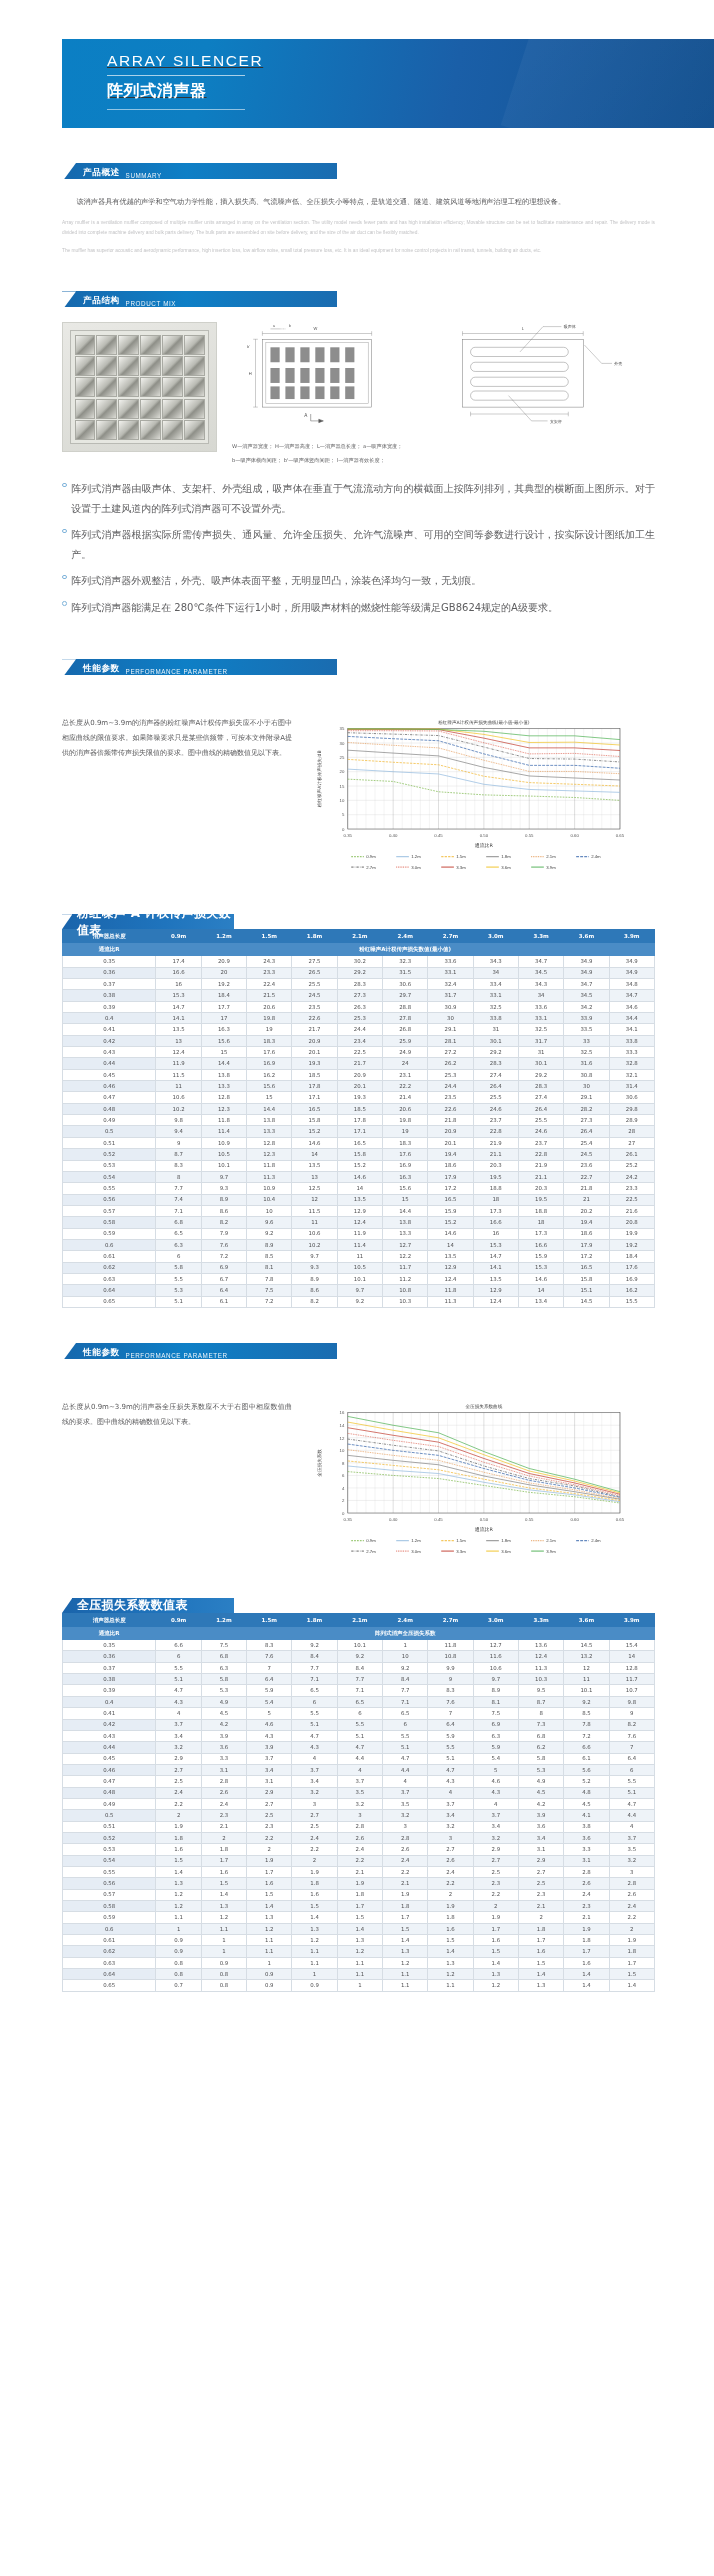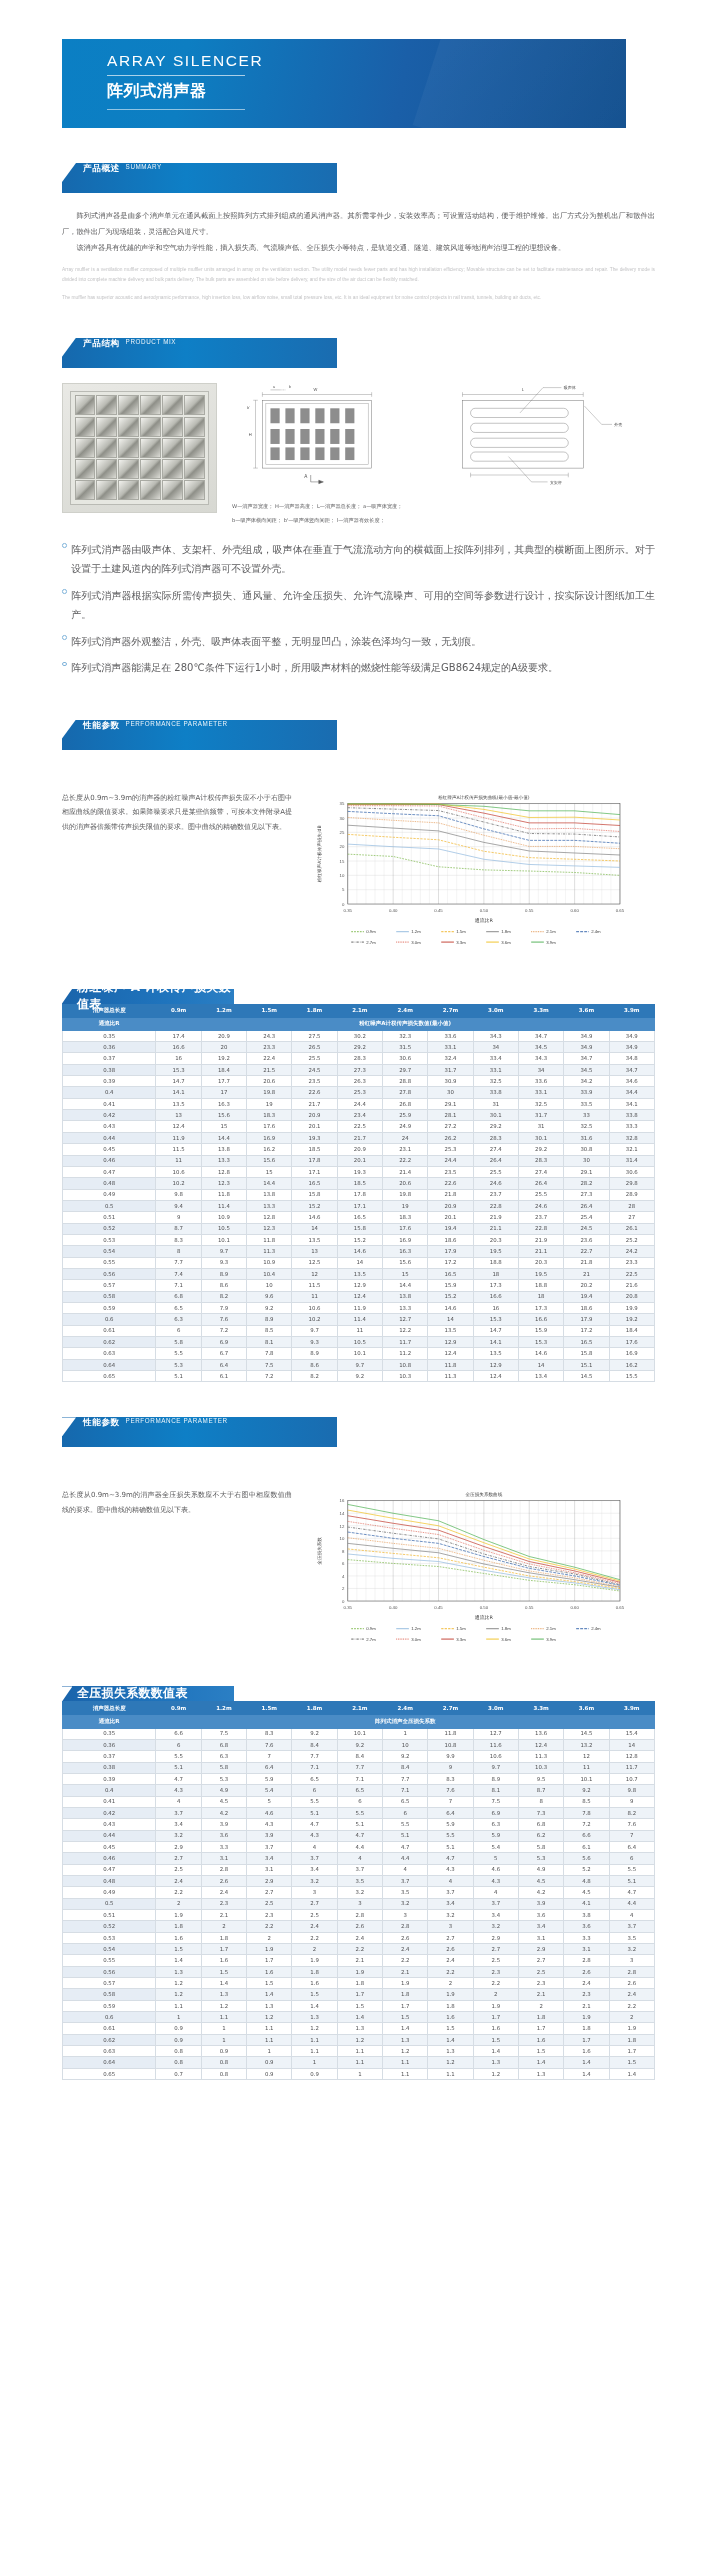--- a/index.html
+++ b/index.html
@@ -10,23 +10,24 @@
     color: #333;
     -webkit-font-smoothing: antialiased;
   }
 
   
   .hero {
     position: relative;
     height: 89px;
     margin-top: 39px;
     margin-left: 62px;
-    width: 564px;
+    width: 652px;
     background: linear-gradient(100deg, #0b7fc4 0%, #0d7ec2 22%, #1a5fa8 60%, #13508f 100%);
     overflow: hidden;
+    text-decoration: underline;
   }
   .hero::after{
     content:"";
     position:absolute; right:-46px; top:-23px; width:242px; height:150px;
     background:linear-gradient(120deg, rgba(255,255,255,0.05), rgba(255,255,255,0));
     transform:rotate(18deg);
   }
   .hero-inner { padding: 12.7px 0 0 45px; position: relative; z-index: 2;}
   .hero-en {
     color: #fff; font-size: 15.5px; letter-spacing: 1.6px; font-weight: 400;
@@ -37,23 +38,23 @@
     color: #fff; font-size: 16px; font-weight: bold; letter-spacing: 0.6px;
     font-family: "DejaVu Sans", sans-serif;
   }
   .hero-rule2 { width: 138px; height: 0.6px; background: rgba(255,255,255,.55); margin-top: 6.3px; }
 
   
   .sec-bar {
     position: relative;
     margin-left: 62px;
     width: 275px;
-    height: 30px;
+    height: 16px;
     background: linear-gradient(90deg, #1668ad 0%, #0e7fc6 45%, #1a6cb0 100%);
-    display: flex; align-items: flex-start;
+    display: flex; align-items: flex-end;
     padding-left: 21px;
     margin-bottom: 15px;
   }
   .sec-bar::before{
     content:""; position:absolute; left:0; top:0; width:14px; height:19px;
     background:#ffffff;
     clip-path: polygon(0 0, 100% 0, 0 100%);
   }
   .sec-cn {
     color:#fff; font-size:8.6px; font-weight:bold; letter-spacing:0.6px;
@@ -146,21 +147,20 @@
 </div>
 
 <div class="spacer-60"></div>
 
 <div class="sec-bar">
   <span class="sec-cn">产品概述</span>
   <span class="sec-en">SUMMARY</span>
 </div>
 
 <div class="body-wrap">
-  <p class="p-cn">阵列式消声器是由多个消声单元在通风截面上按照阵列方式排列组成的通风消声器。其所需零件少，安装效率高；可设置活动结构，便于维护维修。出厂方式分为整机出厂和散件出厂，散件出厂为现场组装，灵活配合风道尺寸。</p>
   <p class="p-cn">该消声器具有优越的声学和空气动力学性能，插入损失高、气流噪声低、全压损失小等特点，是轨道交通、隧道、建筑风道等地消声治理工程的理想设备。</p>
   <p class="p-en">Array muffler is a ventilation muffler composed of multiple muffler units arranged in array on the ventilation section. The utility model needs fewer parts and has high installation efficiency; Movable structure can be set to facilitate maintenance and repair. The delivery mode is divided into complete machine delivery and bulk parts delivery. The bulk parts are assembled on site before delivery, and the size of the air duct can be flexibly matched.</p>
   <p class="p-en">The muffler has superior acoustic and aerodynamic performance, high insertion loss, low airflow noise, small total pressure loss, etc. It is an ideal equipment for noise control projects in rail transit, tunnels, building air ducts, etc.</p>
 </div>
 
 <div class="spacer-60"></div>
 
 <div class="sec-bar">
   <span class="sec-cn">产品结构</span>
   <span class="sec-en">PRODUCT MIX</span>

